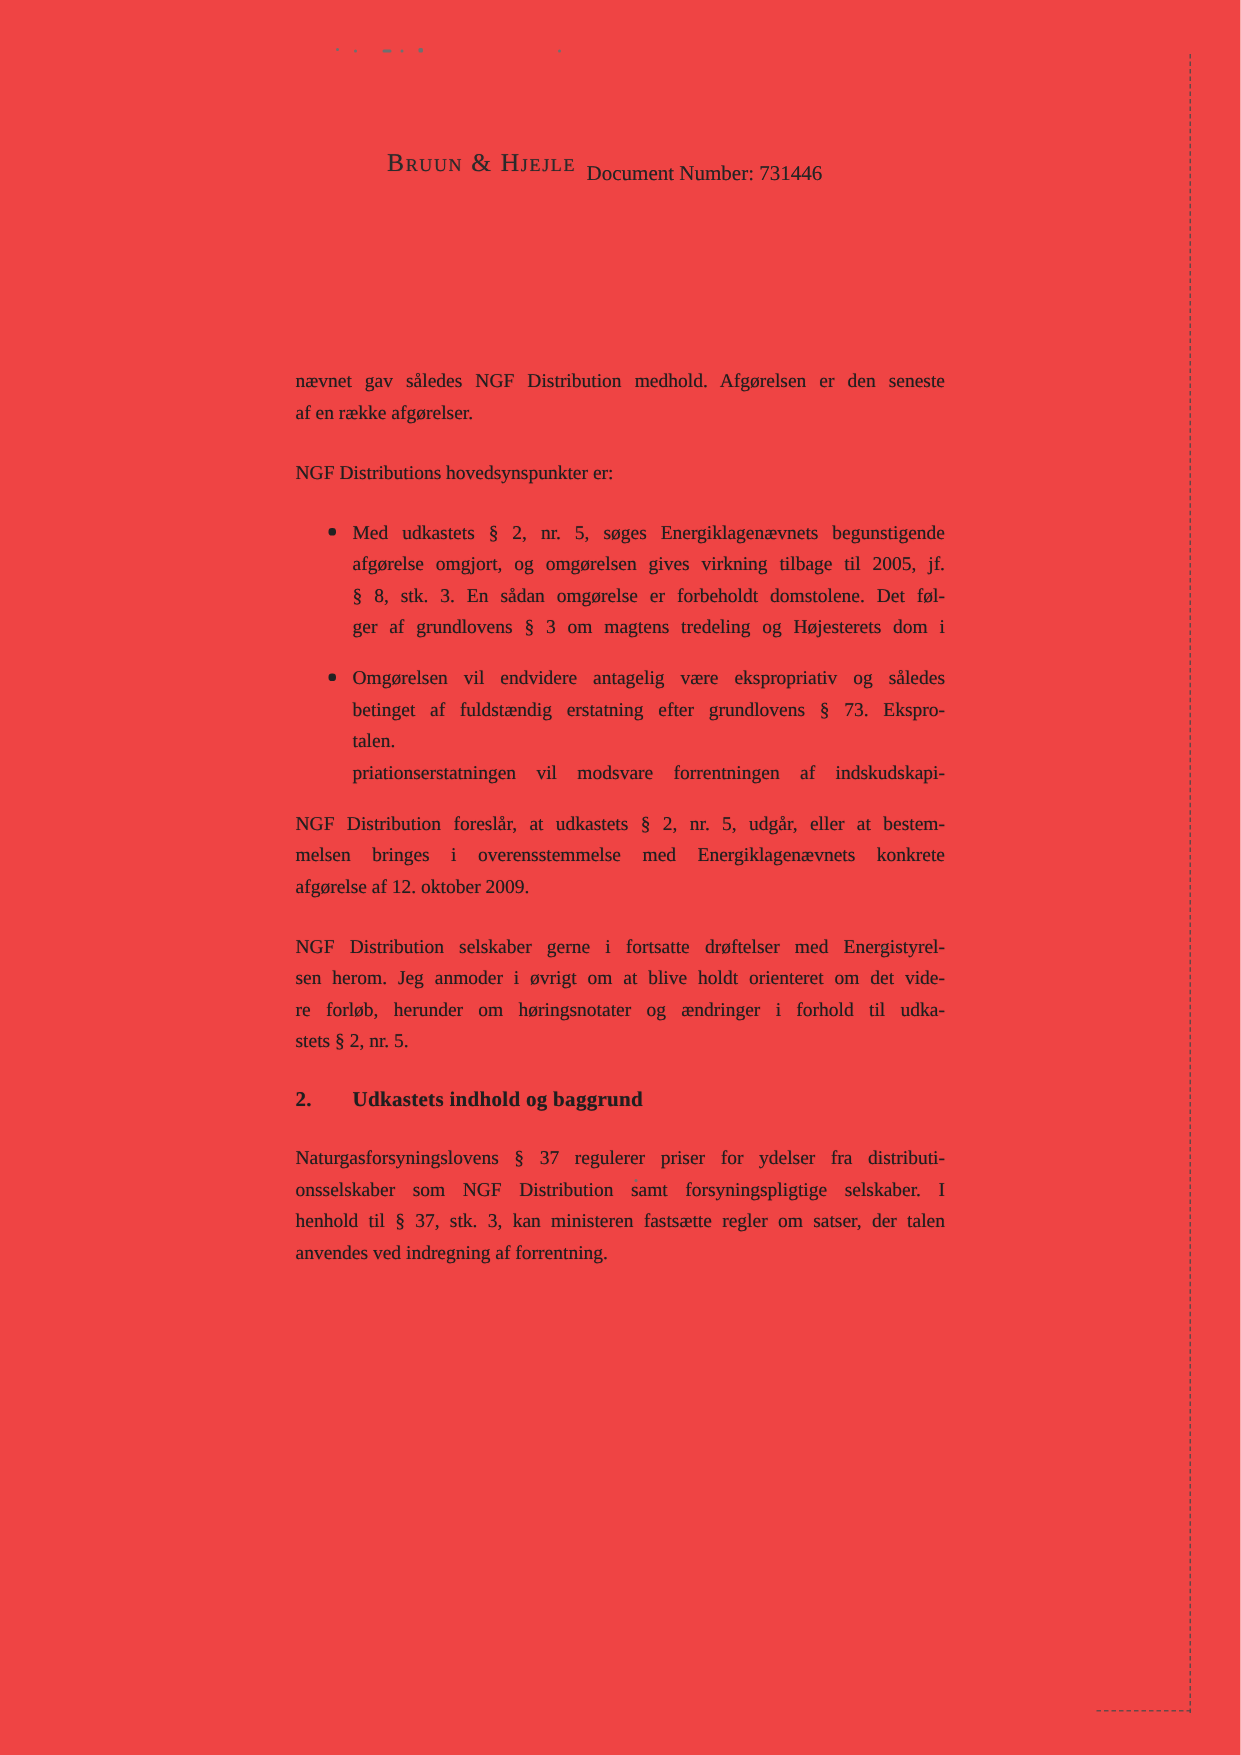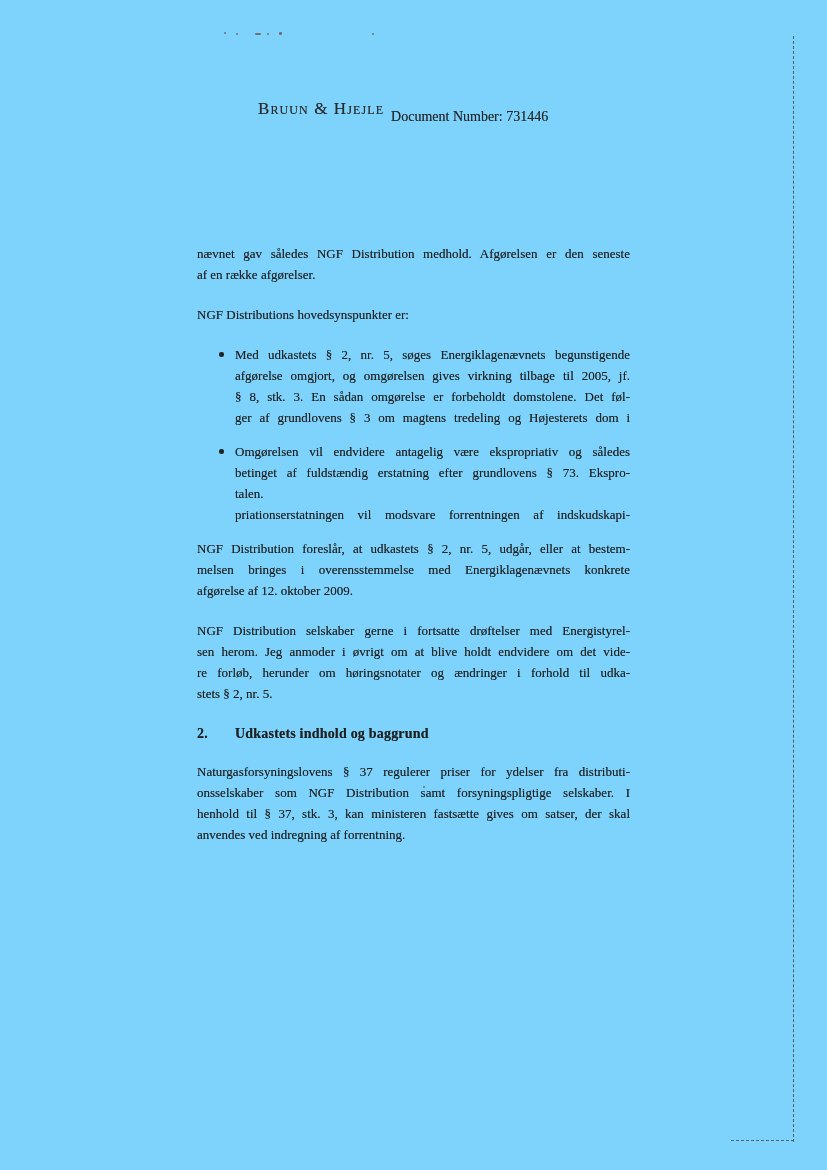--- a/index.html
+++ b/index.html
@@ -1,20 +1,20 @@
 <!DOCTYPE html>
 <html><head>
 <meta charset="utf-8">
 <style>
   html, body { margin: 0; padding: 0; background: #ffffff; }
   .page {
     position: relative;
     width: 827px;
     height: 1170px;
-    background: #7dd3fc;
+    background: #ef4444;
     overflow: hidden;
     font-family: "Liberation Serif", serif;
     color: #1f1f1f;
   }
 
   
   .letterhead {
     position: absolute;
     left: 258px;
     top: 99px;
@@ -137,32 +137,32 @@
           </div>
         </div>
       </div>
       <div class="para">
         <div class="line">NGF Distribution foreslår, at udkastets § 2, nr. 5, udgår, eller at bestem-</div>
         <div class="line">melsen bringes i overensstemmelse med Energiklagenævnets konkrete</div>
         <div class="line last">afgørelse af 12. oktober 2009.</div>
       </div>
       <div class="para">
         <div class="line">NGF Distribution selskaber gerne i fortsatte drøftelser med Energistyrel-</div>
-        <div class="line">sen herom. Jeg anmoder i øvrigt om at blive holdt endvidere om det vide-</div>
+        <div class="line">sen herom. Jeg anmoder i øvrigt om at blive holdt orienteret om det vide-</div>
         <div class="line">re forløb, herunder om høringsnotater og ændringer i forhold til udka-</div>
         <div class="line last">stets § 2, nr. 5.</div>
       </div>
       <div class="heading">
         <div class="heading-number">2.</div>
         <div class="heading-text">Udkastets indhold og baggrund</div>
       </div>
       <div class="para">
         <div class="line">Naturgasforsyningslovens § 37 regulerer priser for ydelser fra distributi-</div>
         <div class="line">onsselskaber som NGF Distribution samt forsyningspligtige selskaber. I</div>
-        <div class="line">henhold til § 37, stk. 3, kan ministeren fastsætte gives om satser, der skal</div>
+        <div class="line">henhold til § 37, stk. 3, kan ministeren fastsætte regler om satser, der talen</div>
         <div class="line last">anvendes ved indregning af forrentning.</div>
       </div>
     </div>
 
   <div class="speck" style="left:224px; top:32px; width:2px; height:2px;"></div>
   <div class="speck" style="left:236px; top:33px; width:2px; height:2px;"></div>
   <div class="speck" style="left:255px; top:33px; width:6px; height:2px;"></div>
   <div class="speck" style="left:267px; top:33px; width:2px; height:2px;"></div>
   <div class="speck" style="left:279px; top:32px; width:3px; height:3px;"></div>
   <div class="speck" style="left:372px; top:33px; width:2px; height:2px;"></div>

